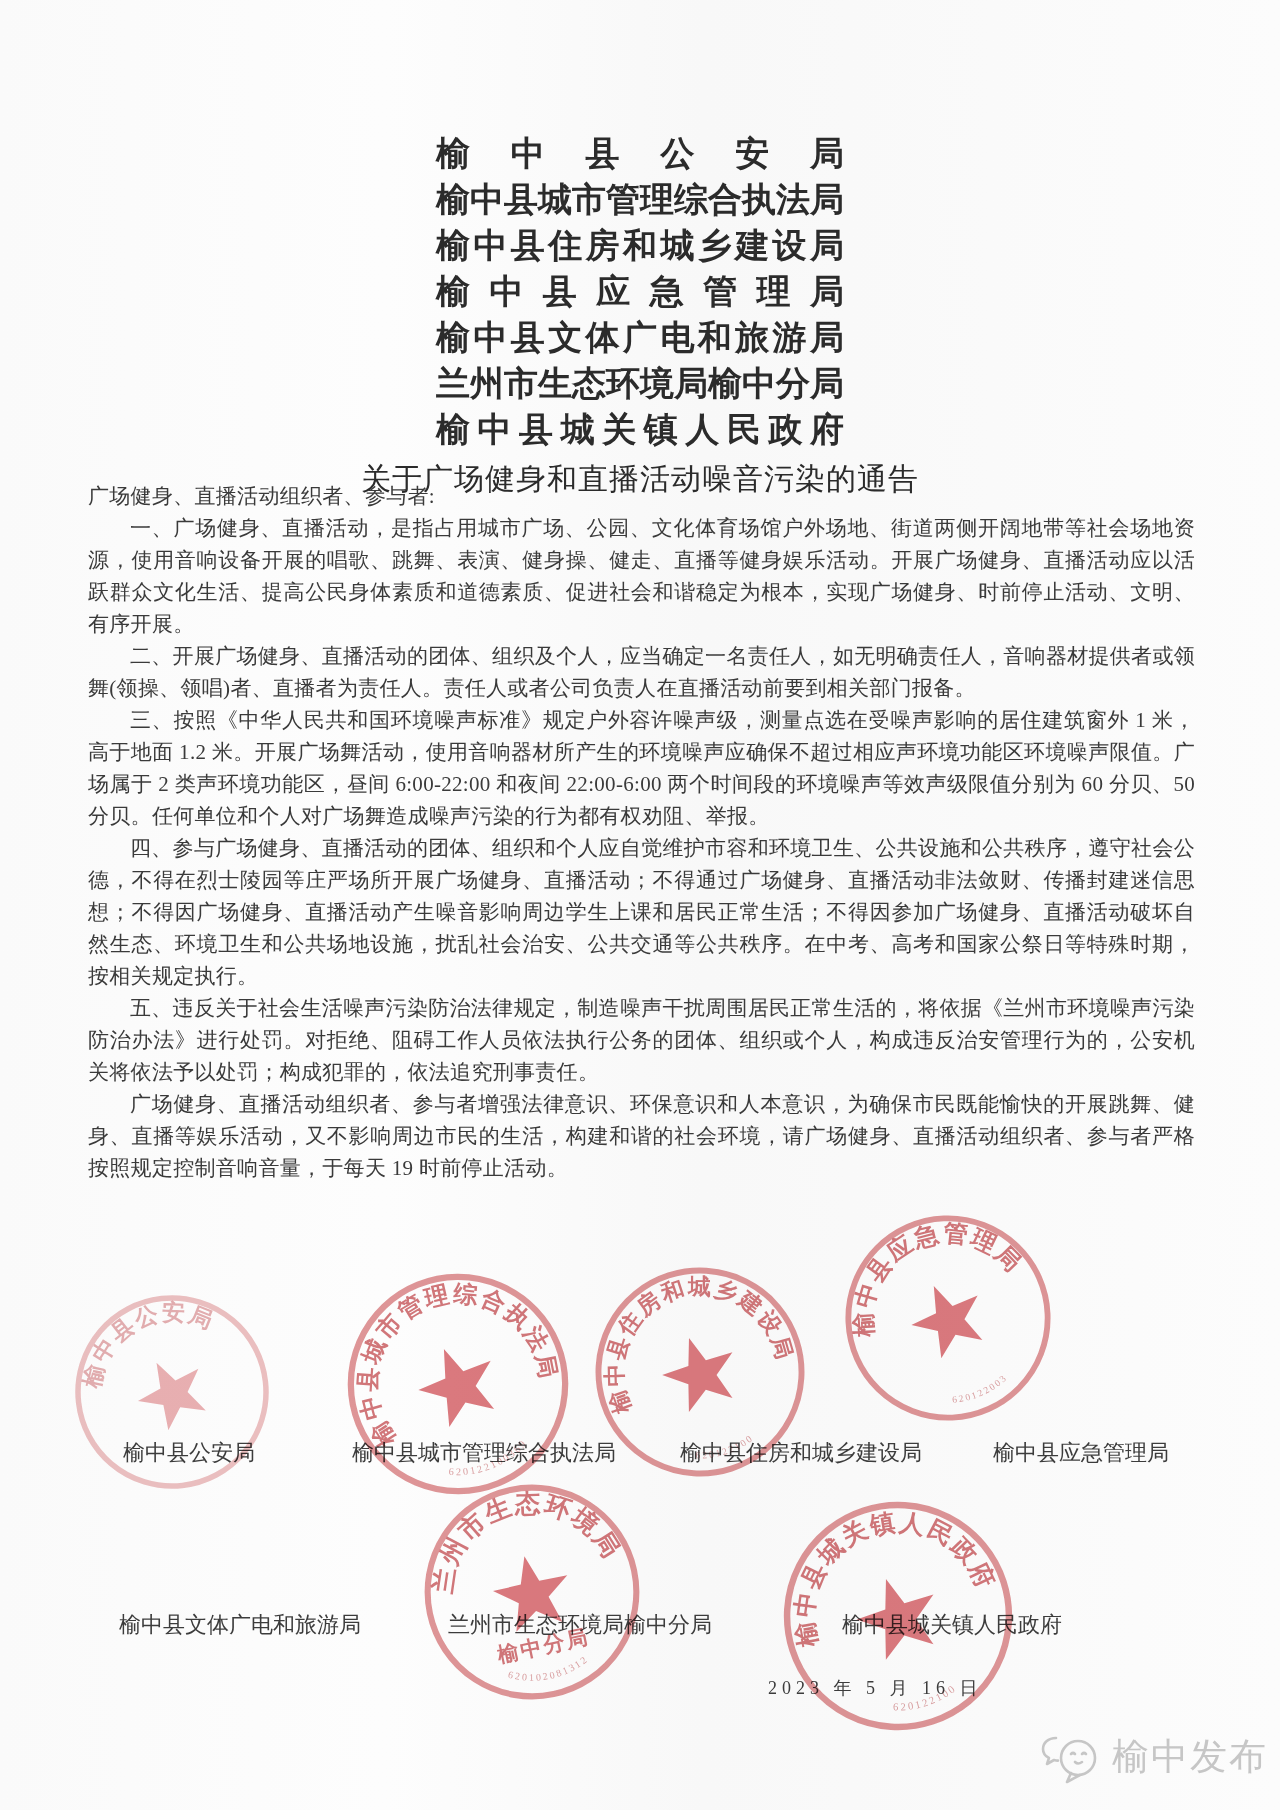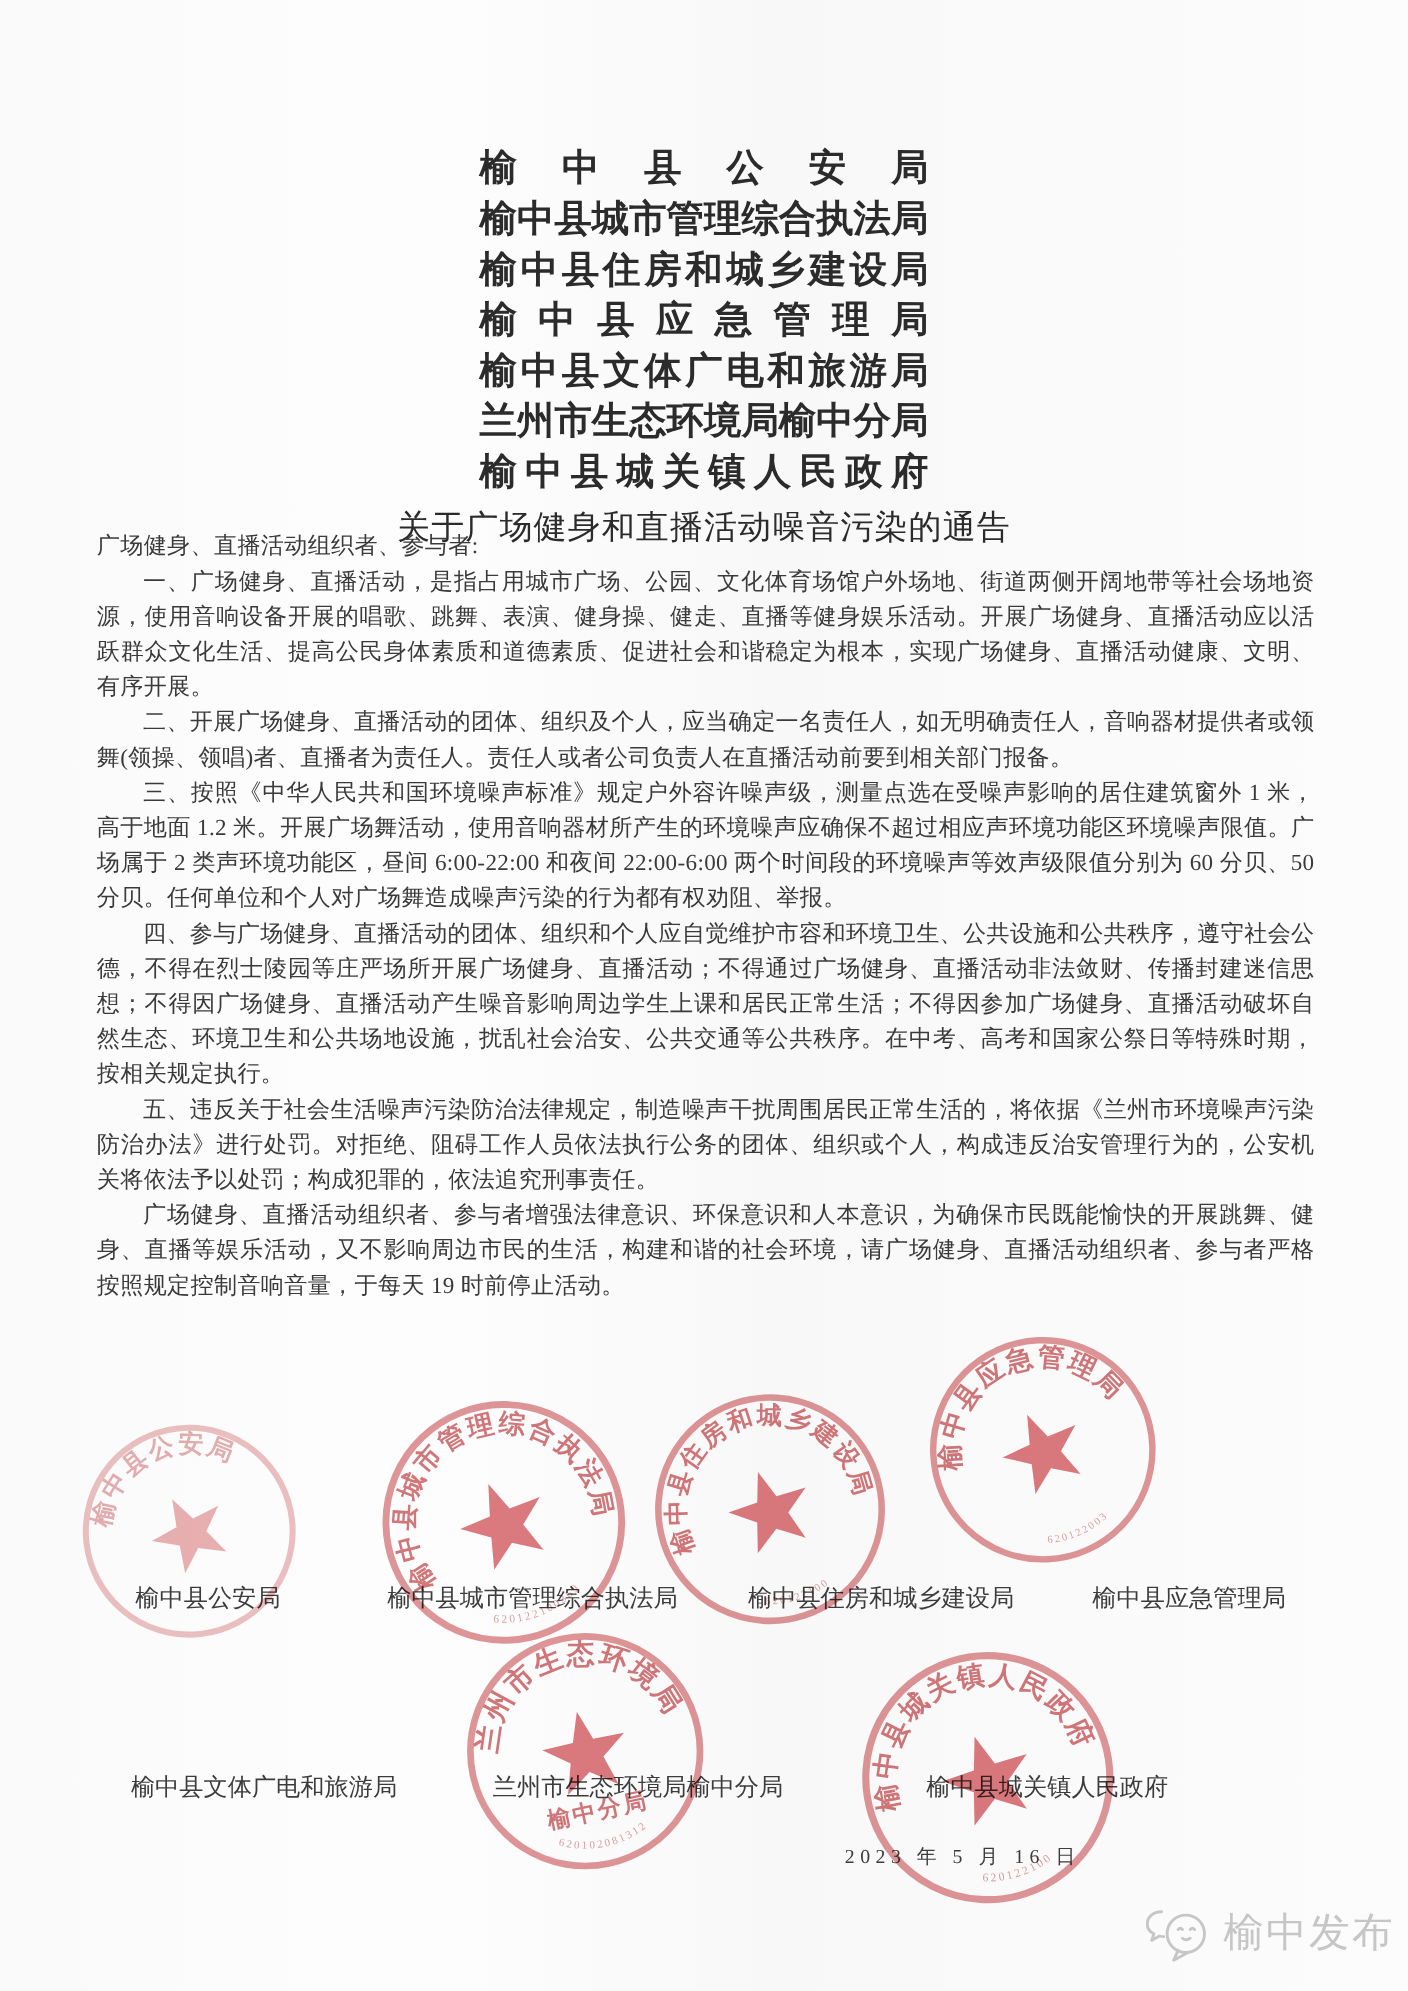--- a/index.html
+++ b/index.html
@@ -57,21 +57,21 @@
     <div class="t-line"><span class="t-just">榆中县住房和城乡建设局</span></div>
     <div class="t-line"><span class="t-just">榆中县应急管理局</span></div>
     <div class="t-line"><span class="t-just">榆中县文体广电和旅游局</span></div>
     <div class="t-line"><span class="t-just">兰州市生态环境局榆中分局</span></div>
     <div class="t-line"><span class="t-just">榆中县城关镇人民政府</span></div>
     <div class="t-heading">关于广场健身和直播活动噪音污染的通告</div>
   </div>
 
   <div class="content">
     <p class="salutation">广场健身、直播活动组织者、参与者:</p>
-    <p>一、广场健身、直播活动，是指占用城市广场、公园、文化体育场馆户外场地、街道两侧开阔地带等社会场地资源，使用音响设备开展的唱歌、跳舞、表演、健身操、健走、直播等健身娱乐活动。开展广场健身、直播活动应以活跃群众文化生活、提高公民身体素质和道德素质、促进社会和谐稳定为根本，实现广场健身、直播活动健康、文明、有序开展。</p>
+    <p>一、广场健身、直播活动，是指占用城市广场、公园、文化体育场馆户外场地、街道两侧开阔地带等社会场地资源，使用音响设备开展的唱歌、跳舞、表演、健身操、健走、直播等健身娱乐活动。开展广场健身、直播活动应以活跃群众文化生活、提高公民身体素质和道德素质、促进社会和谐稳定为根本，实现广场健身、时前停止活动、文明、有序开展。</p>
     <p>二、开展广场健身、直播活动的团体、组织及个人，应当确定一名责任人，如无明确责任人，音响器材提供者或领舞(领操、领唱)者、直播者为责任人。责任人或者公司负责人在直播活动前要到相关部门报备。</p>
     <p>三、按照《中华人民共和国环境噪声标准》规定户外容许噪声级，测量点选在受噪声影响的居住建筑窗外 1 米，高于地面 1.2 米。开展广场舞活动，使用音响器材所产生的环境噪声应确保不超过相应声环境功能区环境噪声限值。广场属于 2 类声环境功能区，昼间 6:00-22:00 和夜间 22:00-6:00 两个时间段的环境噪声等效声级限值分别为 60 分贝、50 分贝。任何单位和个人对广场舞造成噪声污染的行为都有权劝阻、举报。</p>
     <p>四、参与广场健身、直播活动的团体、组织和个人应自觉维护市容和环境卫生、公共设施和公共秩序，遵守社会公德，不得在烈士陵园等庄严场所开展广场健身、直播活动；不得通过广场健身、直播活动非法敛财、传播封建迷信思想；不得因广场健身、直播活动产生噪音影响周边学生上课和居民正常生活；不得因参加广场健身、直播活动破坏自然生态、环境卫生和公共场地设施，扰乱社会治安、公共交通等公共秩序。在中考、高考和国家公祭日等特殊时期，按相关规定执行。</p>
     <p>五、违反关于社会生活噪声污染防治法律规定，制造噪声干扰周围居民正常生活的，将依据《兰州市环境噪声污染防治办法》进行处罚。对拒绝、阻碍工作人员依法执行公务的团体、组织或个人，构成违反治安管理行为的，公安机关将依法予以处罚；构成犯罪的，依法追究刑事责任。</p>
     <p>广场健身、直播活动组织者、参与者增强法律意识、环保意识和人本意识，为确保市民既能愉快的开展跳舞、健身、直播等娱乐活动，又不影响周边市民的生活，构建和谐的社会环境，请广场健身、直播活动组织者、参与者严格按照规定控制音响音量，于每天 19 时前停止活动。</p>
   </div>
 
   <div class="sig" style="left:123px; top:1438px;">榆中县公安局</div>
   <div class="sig" style="left:352px; top:1438px;">榆中县城市管理综合执法局</div>
   <div class="sig" style="left:680px; top:1438px;">榆中县住房和城乡建设局</div>

